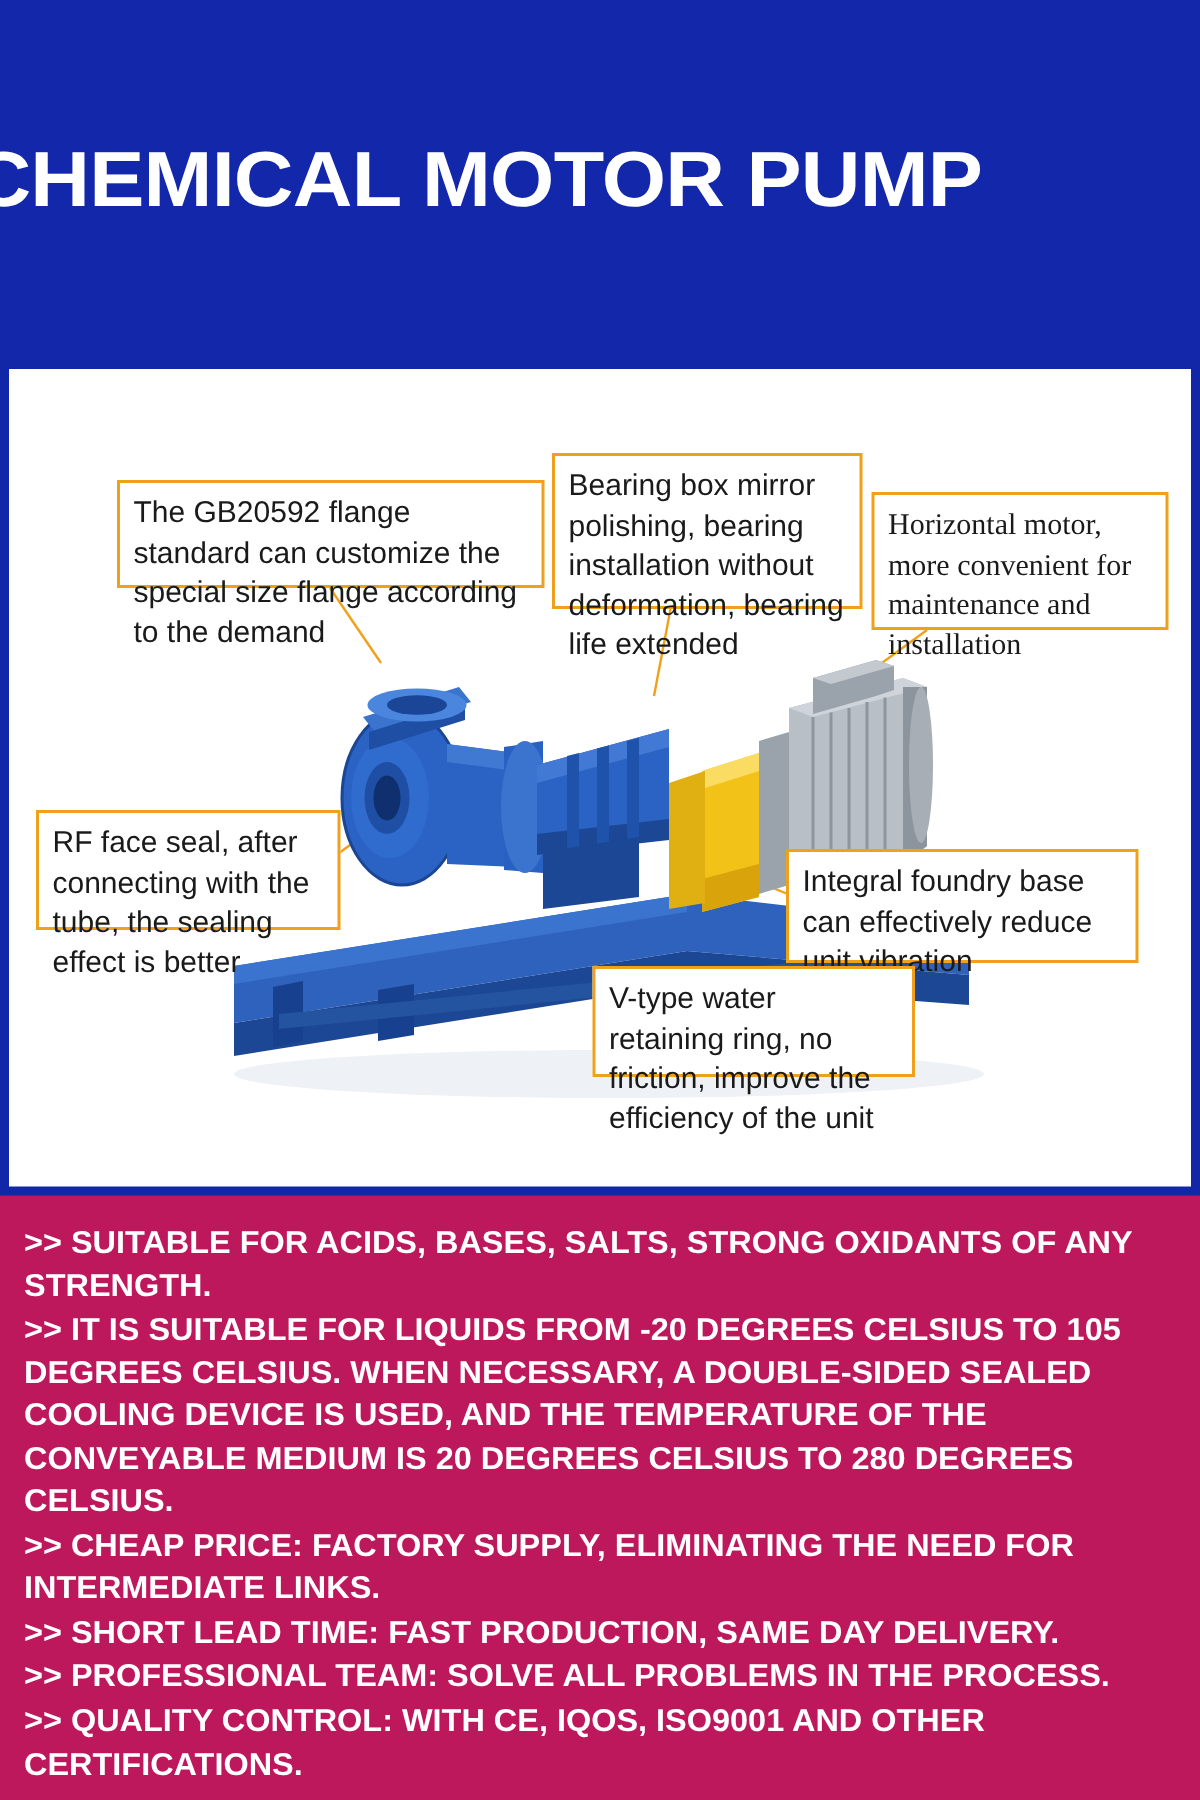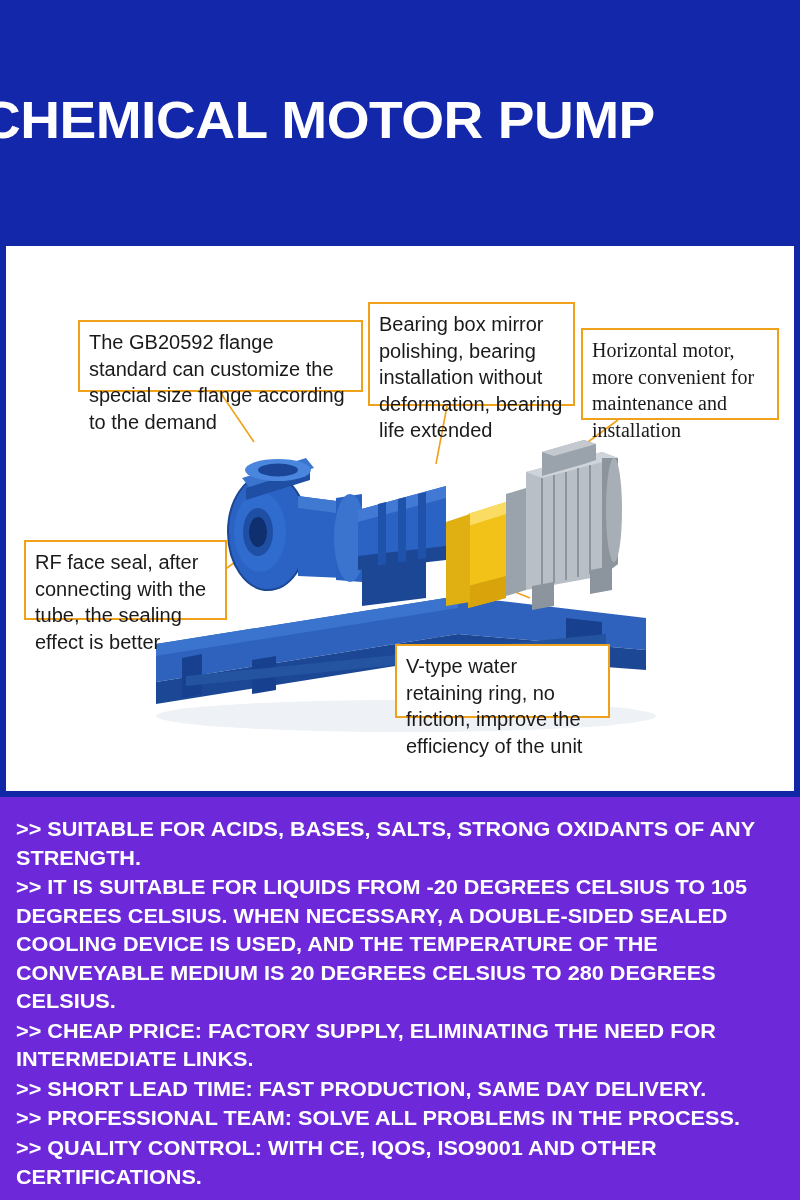--- a/index.html
+++ b/index.html
@@ -83,21 +83,21 @@
     height: 545px;
   }
 
   
   .features {
     position: absolute;
     left: 0;
     top: 797px;
     width: 800px;
     height: 403px;
-    background: #6d28d9;
+    background: #be185d;
     padding: 18px 16px 10px 16px;
     box-sizing: border-box;
   }
   .feature-line {
     color: #ffffff;
     font-size: 21px;
     font-weight: bold;
     line-height: 1.36;
     letter-spacing: 0px;
     transform: scaleX(1.03);
@@ -201,20 +201,21 @@
         <ellipse cx="608" cy="264" rx="8" ry="52" fill="#a7aeb6"></ellipse>
       </g>
 
       <ellipse cx="400" cy="470" rx="250" ry="16" fill="#eef1f5"></ellipse>
     </svg>
 
     <div class="callout c-flange">The GB20592 flange standard can customize the special size flange according to the demand</div>
     <div class="callout c-bearing">Bearing box mirror polishing, bearing installation without deformation, bearing life extended</div>
     <div class="callout c-motor">Horizontal motor, more convenient for maintenance and installation</div>
     <div class="callout c-rfseal">RF face seal, after connecting with the tube, the sealing effect is better</div>
+    <div class="callout c-base">Integral foundry base can effectively reduce unit vibration</div>
     <div class="callout c-vtype">V-type water retaining ring, no friction, improve the efficiency of the unit</div>
   </div>
 
   <div class="features">
     <p class="feature-line">&gt;&gt; SUITABLE FOR ACIDS, BASES, SALTS, STRONG OXIDANTS OF ANY STRENGTH.</p>
     <p class="feature-line">&gt;&gt; IT IS SUITABLE FOR LIQUIDS FROM -20 DEGREES CELSIUS TO 105 DEGREES CELSIUS. WHEN NECESSARY, A DOUBLE-SIDED SEALED COOLING DEVICE IS USED, AND THE TEMPERATURE OF THE CONVEYABLE MEDIUM IS 20 DEGREES CELSIUS TO 280 DEGREES CELSIUS.</p>
     <p class="feature-line">&gt;&gt; CHEAP PRICE: FACTORY SUPPLY, ELIMINATING THE NEED FOR INTERMEDIATE LINKS.</p>
     <p class="feature-line">&gt;&gt; SHORT LEAD TIME: FAST PRODUCTION, SAME DAY DELIVERY.</p>
     <p class="feature-line">&gt;&gt; PROFESSIONAL TEAM: SOLVE ALL PROBLEMS IN THE PROCESS.</p>
     <p class="feature-line">&gt;&gt; QUALITY CONTROL: WITH CE, IQOS, ISO9001 AND OTHER CERTIFICATIONS.</p>

